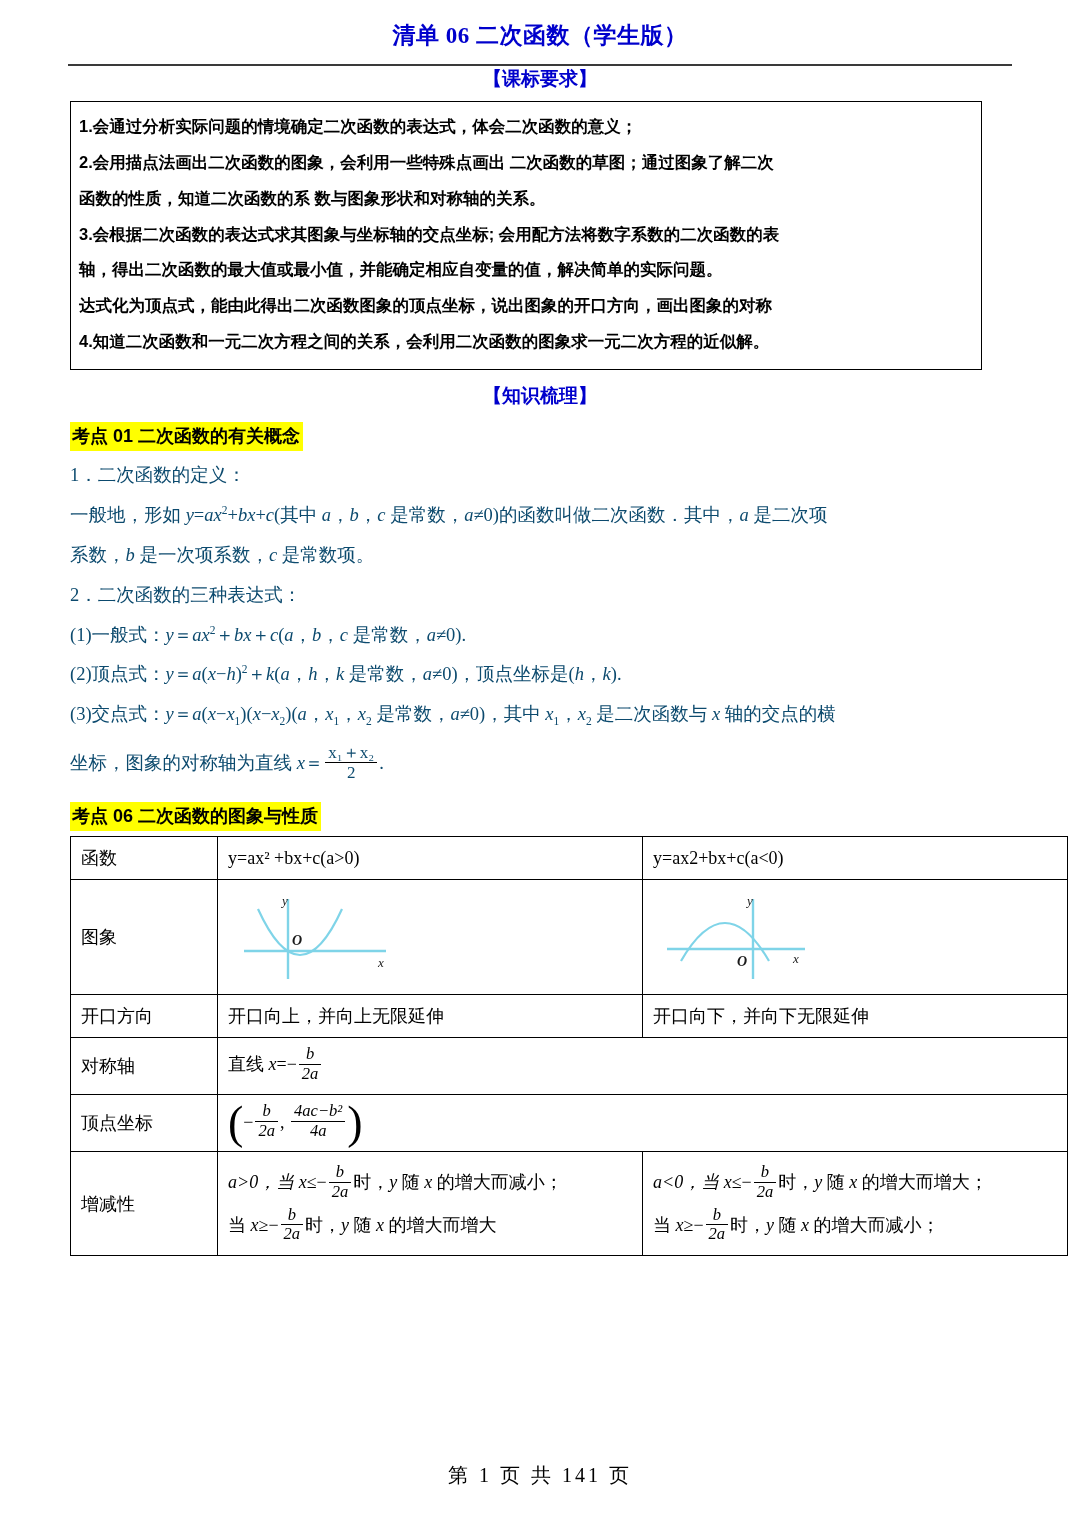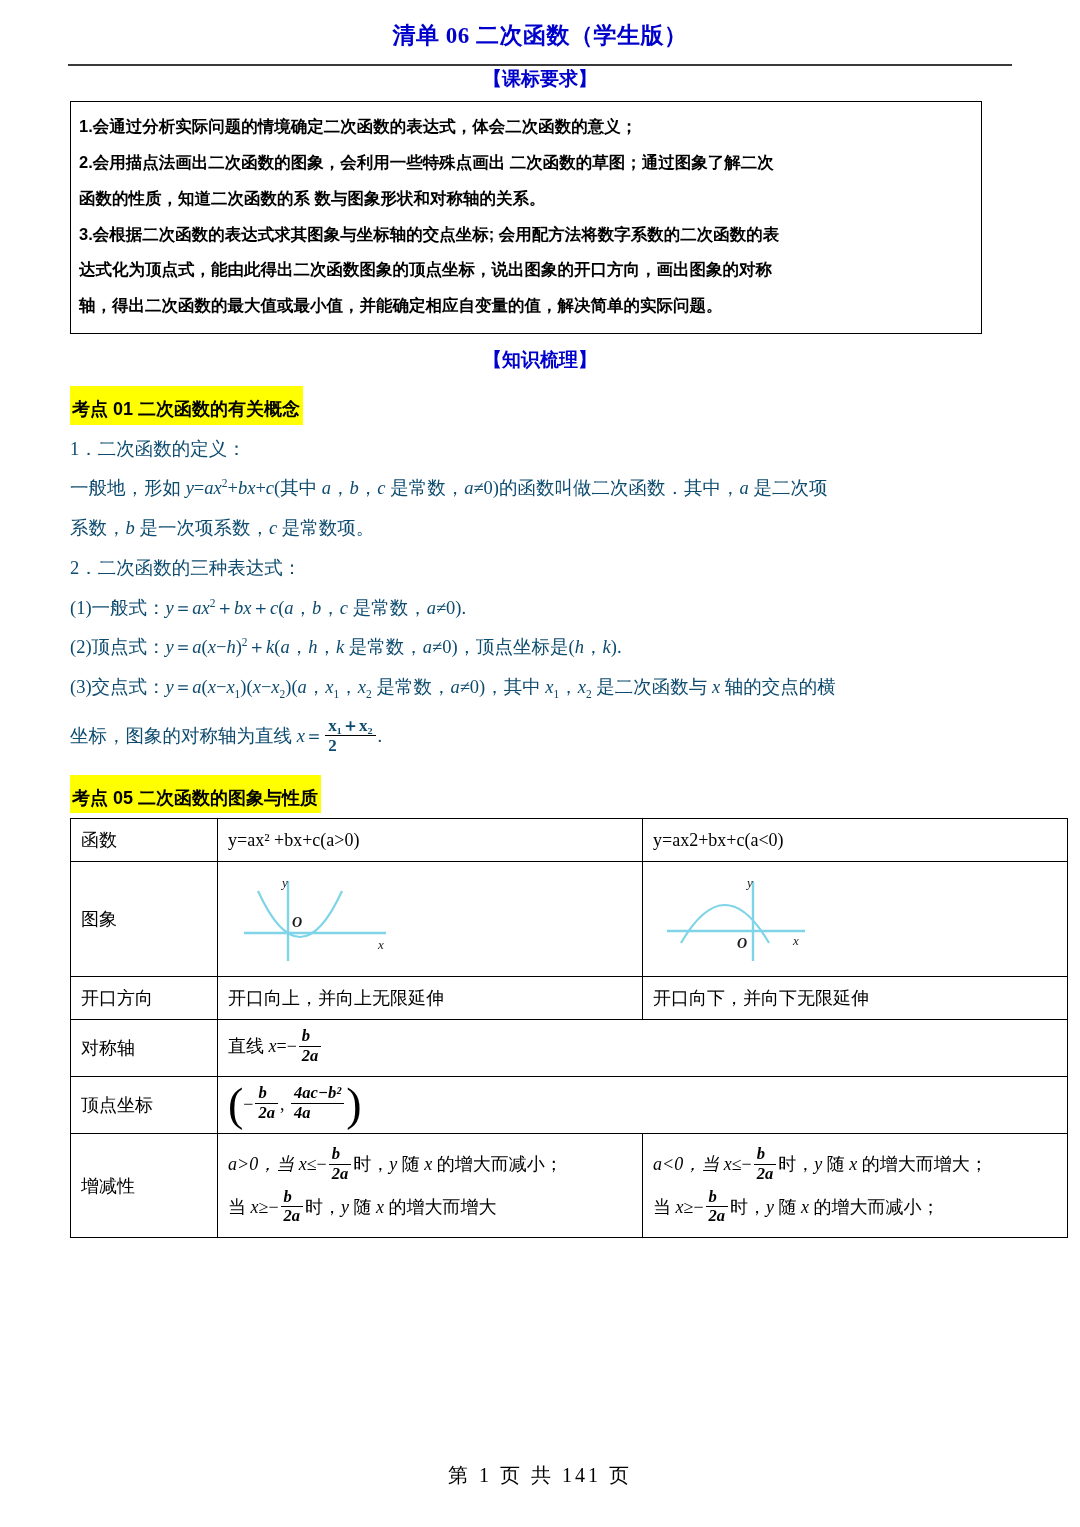--- a/index.html
+++ b/index.html
@@ -68,48 +68,47 @@
   .content {
     margin: 0 70px;
   }
   .hl-head {
     display: inline-block;
     background: #ffff00;
     font-family: "Liberation Sans", "DejaVu Sans", sans-serif;
     font-weight: bold;
     font-size: 18px;
     line-height: 1.45;
-    padding: 10px 3px 2px 2px;
+    padding: 1px 3px 2px 2px;
     color: #000;
   }
   .head-wrap { margin-top: 13px; margin-bottom: 5px; }
 
   .para {
     font-size: 18.5px;
     line-height: 2.15;
     color: #0c4a6e;
     white-space: nowrap;
   }
   .para.tall { line-height: 2.45; }
 
   i.v { font-style: italic; font-family: "Liberation Serif", serif; }
   sup.sq { font-size: 0.62em; vertical-align: super; line-height: 0; }
   sub.sb { font-size: 0.62em; vertical-align: sub; line-height: 0; }
 
   
   .frac {
     display: inline-block;
     vertical-align: middle;
-    text-align: left;
+    text-align: center;
     line-height: 1.12;
     font-size: 0.92em;
     margin: 0 2px;
     position: relative;
     top: -2px;
-    font-weight: bold;
   }
   .frac .num { display: block; padding: 0 3px; }
   .frac .den { display: block; border-top: 1.3px solid #000; padding: 0 3px; }
 
   
   table.prop {
     margin: 4px 70px 8px 70px;
     border-collapse: collapse;
     width: 940px;
     table-layout: fixed;
@@ -163,22 +162,23 @@
   <div class="doc-title">清单 06  二次函数（学生版）</div>
   <div class="header-rule"></div>
 
   <div class="section-label" style="">【课标要求】</div>
 
   <div class="req-box">
     <div class="req-line">1.会通过分析实际问题的情境确定二次函数的表达式，体会二次函数的意义；</div>
     <div class="req-line">2.会用描点法画出二次函数的图象，会利用一些特殊点画出 二次函数的草图；通过图象了解二次</div>
     <div class="req-line">函数的性质，知道二次函数的系 数与图象形状和对称轴的关系。</div>
     <div class="req-line">3.会根据二次函数的表达式求其图象与坐标轴的交点坐标; 会用配方法将数字系数的二次函数的表</div>
+    <div class="req-line">轴，得出二次函数的最大值或最小值，并能确定相应自变量的值，解决简单的实际问题。</div>
     <div class="req-line">达式化为顶点式，能由此得出二次函数图象的顶点坐标，说出图象的开口方向，画出图象的对称</div>
-    <div class="req-line">轴，得出二次函数的最大值或最小值，并能确定相应自变量的值，解决简单的实际问题。</div>
+    <div class="req-line">4.知道二次函数和一元二次方程之间的关系，会利用二次函数的图象求一元二次方程的近似解。</div>
   </div>
 
   <div class="section-label" style="margin-top:13px;">【知识梳理】</div>
 
   <div class="content">
 
     <div class="head-wrap">
       <span class="hl-head">考点 01 二次函数的有关概念</span>
     </div>
 
@@ -192,21 +192,21 @@
 
     <div class="para"><span>(1)一般式：</span><i class="v">y</i>＝<i class="v">a</i><i class="v">x</i><sup class="sq">2</sup>＋<i class="v">b</i><i class="v">x</i>＋<i class="v">c</i>(<i class="v">a</i>，<i class="v">b</i>，<i class="v">c</i><span> 是常数，</span><i class="v">a</i><span>≠0).</span></div>
 
     <div class="para"><span>(2)顶点式：</span><i class="v">y</i>＝<i class="v">a</i>(<i class="v">x</i>−<i class="v">h</i>)<sup class="sq">2</sup>＋<i class="v">k</i>(<i class="v">a</i>，<i class="v">h</i>，<i class="v">k</i><span> 是常数，</span><i class="v">a</i><span>≠0)，顶点坐标是(</span><i class="v">h</i><span>，</span><i class="v">k</i><span>).</span></div>
 
     <div class="para"><span>(3)交点式：</span><i class="v">y</i>＝<i class="v">a</i>(<i class="v">x</i>−<i class="v">x</i><sub class="sb">1</sub>)(<i class="v">x</i>−<i class="v">x</i><sub class="sb">2</sub>)(<i class="v">a</i>，<i class="v">x</i><sub class="sb">1</sub>，<i class="v">x</i><sub class="sb">2</sub><span> 是常数，</span><i class="v">a</i><span>≠0)，其中 </span><i class="v">x</i><sub class="sb">1</sub>，<i class="v">x</i><sub class="sb">2</sub><span> 是二次函数与 </span><i class="v">x</i><span> 轴的交点的横</span></div>
 
     <div class="para tall" style="padding-top:6px;"><span>坐标，图象的对称轴为直线 </span><i class="v">x</i>＝<span class="frac"><span class="num">x₁＋x₂</span><span class="den">2</span></span>.</div>
 
     <div class="head-wrap" style="margin-top:16px;">
-      <span class="hl-head">考点 05 二次函数的图象与性质</span>
+      <span class="hl-head">考点 06 二次函数的图象与性质</span>
     </div>
   </div>
 
   <table class="prop">
     <tbody>
         <tr>
       <td class="lbl">函数</td>
       <td class="colA">y=ax² +bx+c(a&gt;0)</td>
       <td class="colB">y=ax2+bx+c(a&lt;0)</td>
     </tr>

